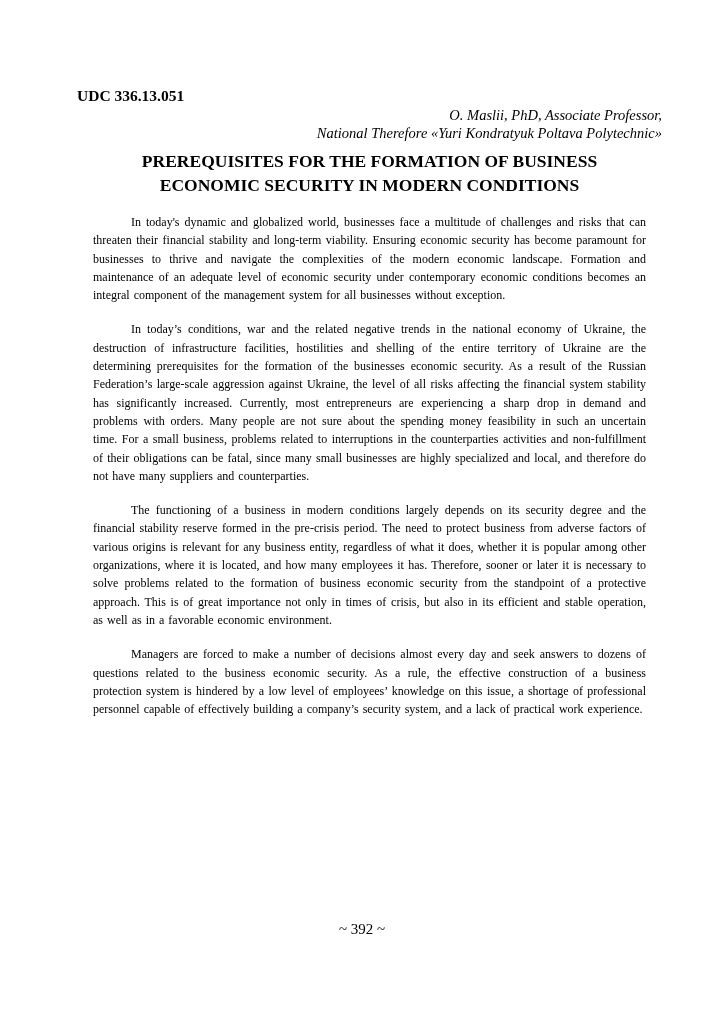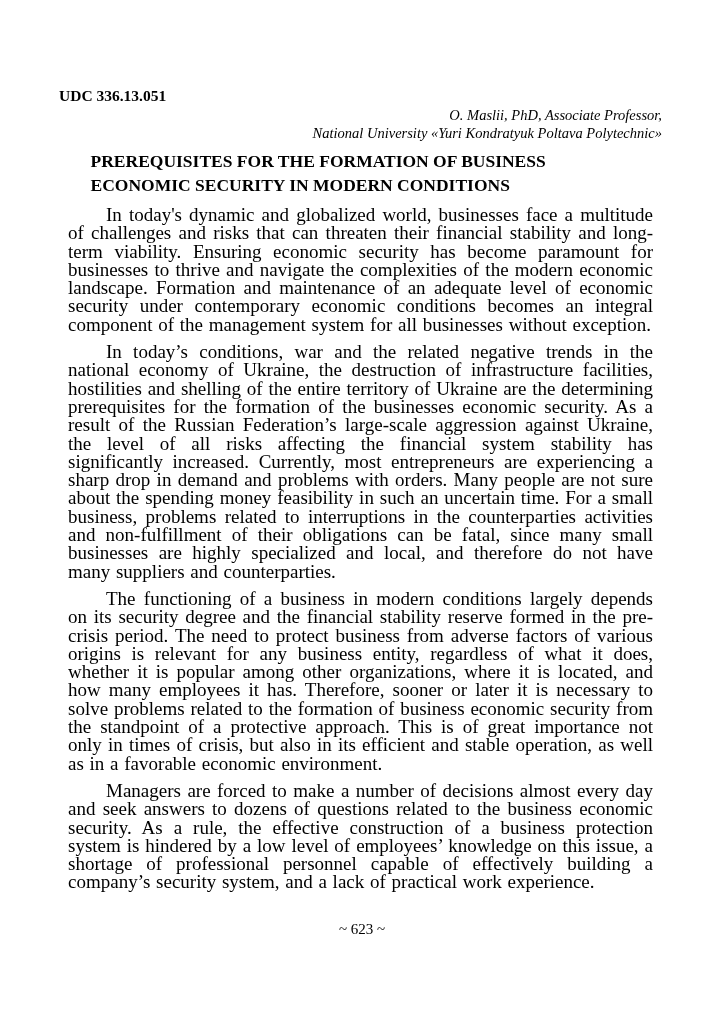--- a/index.html
+++ b/index.html
@@ -12,21 +12,21 @@
     height: 1024px;
     font-family: "Liberation Serif", serif;
     color: #000000;
     position: relative;
     overflow: hidden;
   }
   .page {
     box-sizing: border-box;
     width: 724px;
     height: 996px;
-    padding: 86px 62px 0 59px;
+    padding: 86px 62px 0 77px;
     position: relative;
   }
   .udc {
     font-weight: bold;
     font-size: 15.5px;
     line-height: 19px;
     text-align: left;
     margin: 0 0 2px 0;
   }
   .byline-block {
@@ -36,30 +36,30 @@
     line-height: 17.5px;
     margin: 0;
   }
   .byline-line {
     display: block;
   }
   .paper-title {
     font-weight: bold;
     font-size: 17.5px;
     line-height: 24px;
-    text-align: left;
+    text-align: center;
     max-width: 540px;
     margin: 7px auto 8px auto;
   }
   .body-text p {
-    font-size: 19px;
+    font-size: 12px;
     line-height: 18.3px;
     text-align: justify;
     text-indent: 38px;
-    margin: 9px;
+    margin: 16px;
     word-spacing: 1px;
   }
   .page-number {
     position: absolute;
     bottom: 58px;
     left: 0;
     width: 724px;
     text-align: center;
     font-size: 15px;
     line-height: 18px;
@@ -67,27 +67,27 @@
 </style>
 </head>
 <body>
 
 <div class="page">
 
   <div class="udc">UDC 336.13.051</div>
 
   <div class="byline-block">
     <span class="byline-line">O. Maslii, PhD, Associate Professor,</span>
-    <span class="byline-line">National University «Yuri Kondratyuk Poltava Polytechnic»</span>
+    <span class="byline-line">National Therefore «Yuri Kondratyuk Poltava Polytechnic»</span>
   </div>
 
   <h1 class="paper-title">PREREQUISITES FOR THE FORMATION OF BUSINESS ECONOMIC SECURITY IN MODERN CONDITIONS</h1>
 
   <div class="body-text">
     <p>In today's dynamic and globalized world, businesses face a multitude of challenges and risks that can threaten their financial stability and long-term viability. Ensuring economic security has become paramount for businesses to thrive and navigate the complexities of the modern economic landscape. Formation and maintenance of an adequate level of economic security under contemporary economic conditions becomes an integral component of the management system for all businesses without exception.</p>
     <p>In today’s conditions, war and the related negative trends in the national economy of Ukraine, the destruction of infrastructure facilities, hostilities and shelling of the entire territory of Ukraine are the determining prerequisites for the formation of the businesses economic security. As a result of the Russian Federation’s large-scale aggression against Ukraine, the level of all risks affecting the financial system stability has significantly increased. Currently, most entrepreneurs are experiencing a sharp drop in demand and problems with orders. Many people are not sure about the spending money feasibility in such an uncertain time. For a small business, problems related to interruptions in the counterparties activities and non-fulfillment of their obligations can be fatal, since many small businesses are highly specialized and local, and therefore do not have many suppliers and counterparties.</p>
     <p>The functioning of a business in modern conditions largely depends on its security degree and the financial stability reserve formed in the pre-crisis period. The need to protect business from adverse factors of various origins is relevant for any business entity, regardless of what it does, whether it is popular among other organizations, where it is located, and how many employees it has. Therefore, sooner or later it is necessary to solve problems related to the formation of business economic security from the standpoint of a protective approach. This is of great importance not only in times of crisis, but also in its efficient and stable operation, as well as in a favorable economic environment.</p>
     <p>Managers are forced to make a number of decisions almost every day and seek answers to dozens of questions related to the business economic security. As a rule, the effective construction of a business protection system is hindered by a low level of employees’ knowledge on this issue, a shortage of professional personnel capable of effectively building a company’s security system, and a lack of practical work experience.</p>
   </div>
 
-  <div class="page-number">~ 623 ~</div>
+  <div class="page-number">~ 392 ~</div>
 
 </div>
 
 </body></html>

